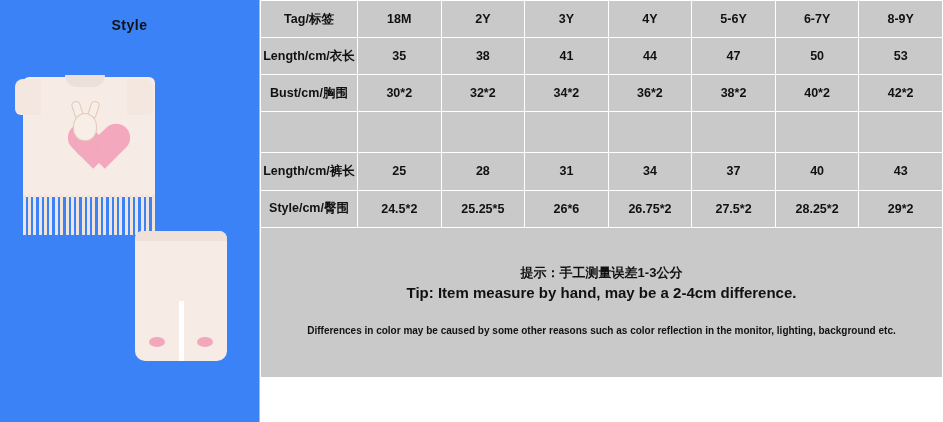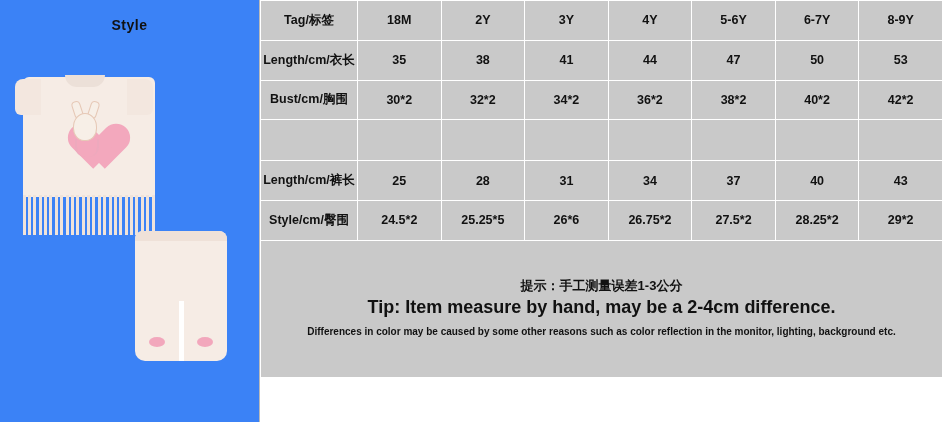--- a/index.html
+++ b/index.html
@@ -215,23 +215,23 @@
     font-weight: normal;
     padding: 6px 10px 8px 10px;
   }
   .tip-line1 {
     font-size: 13px;
     font-weight: bold;
     color: #111;
     margin-bottom: 2px;
   }
   .tip-line2 {
-    font-size: 18px;
-    color: #111;
-    margin-bottom: 5px;
+    font-size: 15px;
+    color: #111;
+    margin-bottom: 21px;
   }
   .tip-line2 b { font-weight: bold; }
   .tip-line3 {
     font-size: 10px;
     color: #111;
     line-height: 18px;
   }
 </style>
 </head>
 <body>

